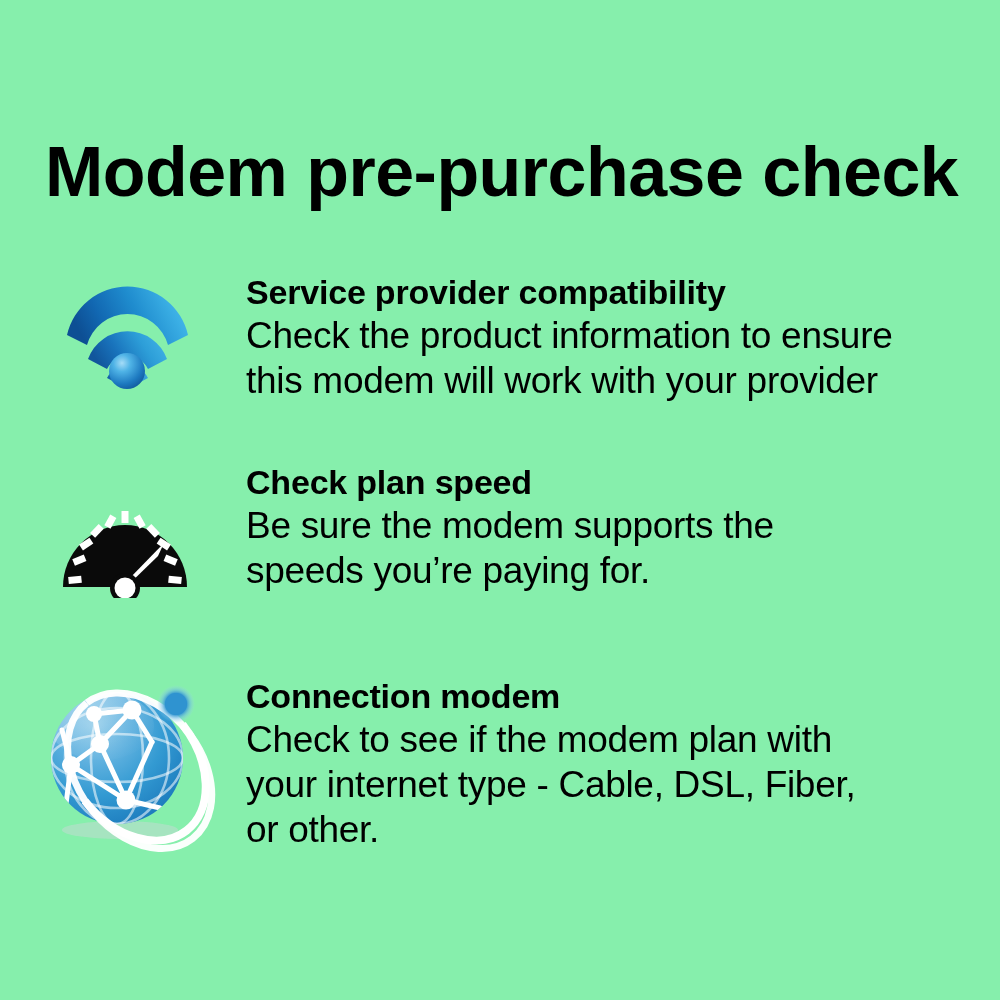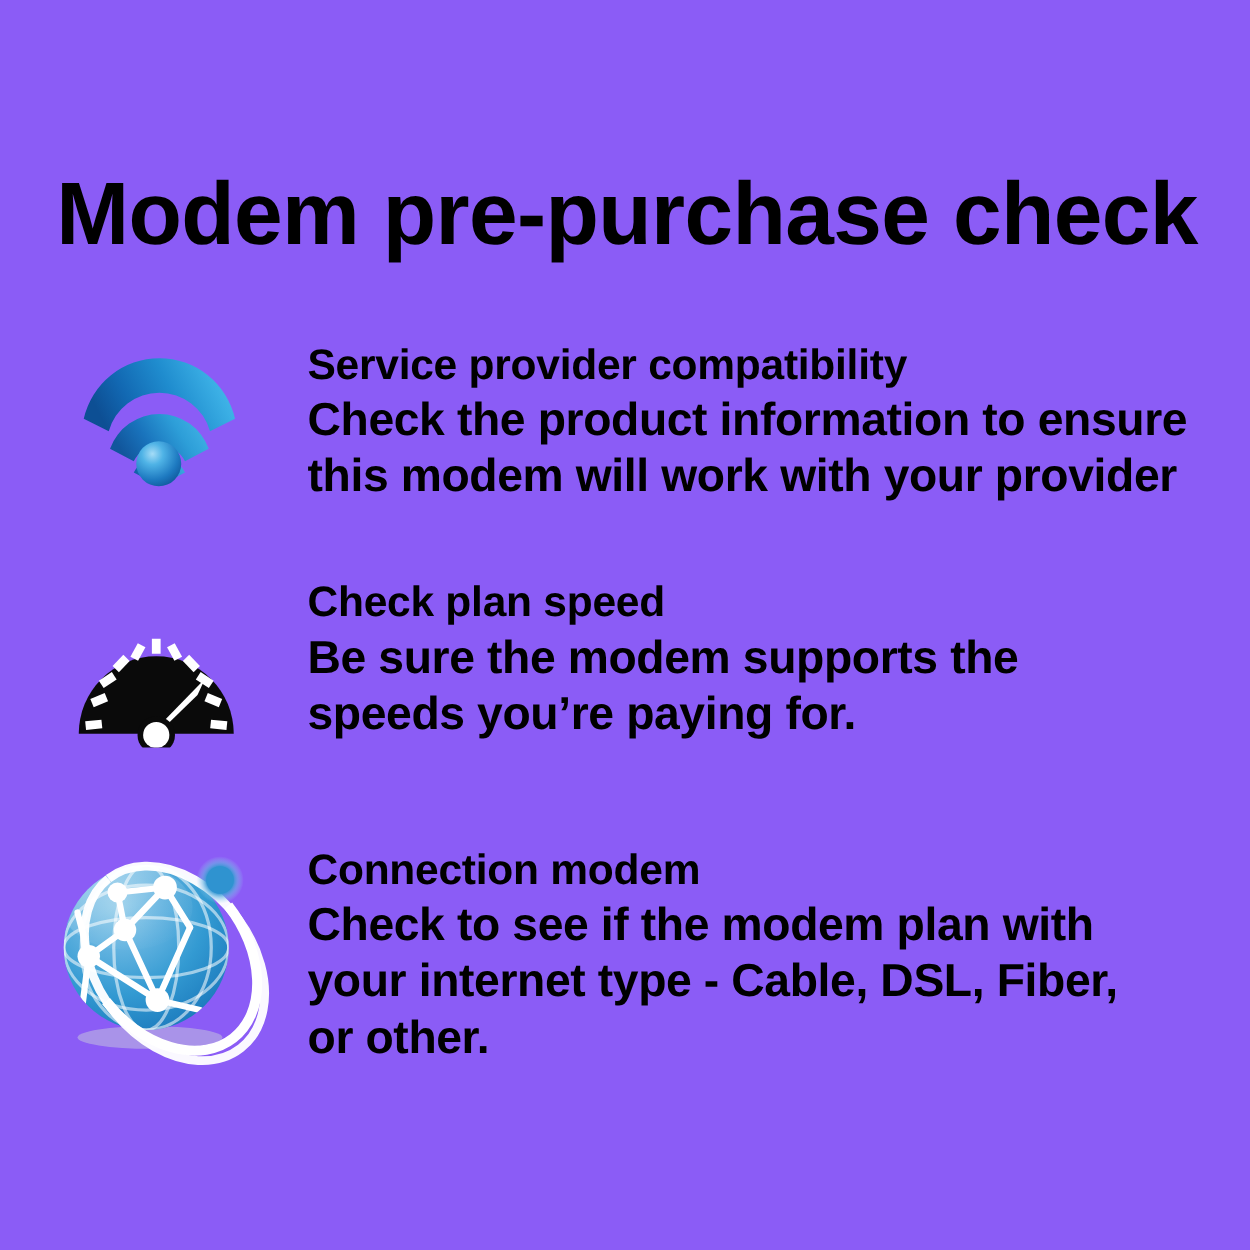--- a/index.html
+++ b/index.html
@@ -14,21 +14,21 @@
     color: #000000;
     overflow: hidden;
     position: relative;
   }
 
   .page {
     position: absolute;
     inset: 0;
     width: 1000px;
     height: 1000px;
-    background: #8b5cf6;
+    background: #86efac;
   }
 
   
   .title {
     position: absolute;
     left: 45px;
     top: 136px;
     width: 920px;
     font-size: 71px;
     font-weight: bold;
@@ -60,21 +60,21 @@
   .item-heading {
     font-size: 34px;
     font-weight: bold;
     line-height: 41px;
     letter-spacing: -0.2px;
     color: #000000;
     white-space: nowrap;
   }
   .item-body {
     font-size: 37px;
-    font-weight: bold;
+    font-weight: normal;
     line-height: 45px;
     letter-spacing: -0.3px;
     color: #000000;
   }
   .item-body-line {
     white-space: nowrap;
     display: block;
   }
 
   

